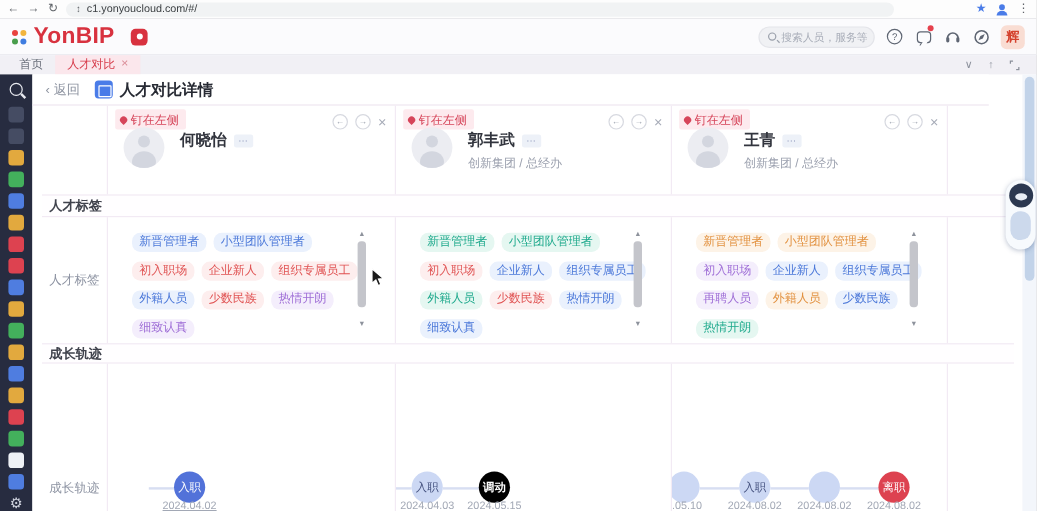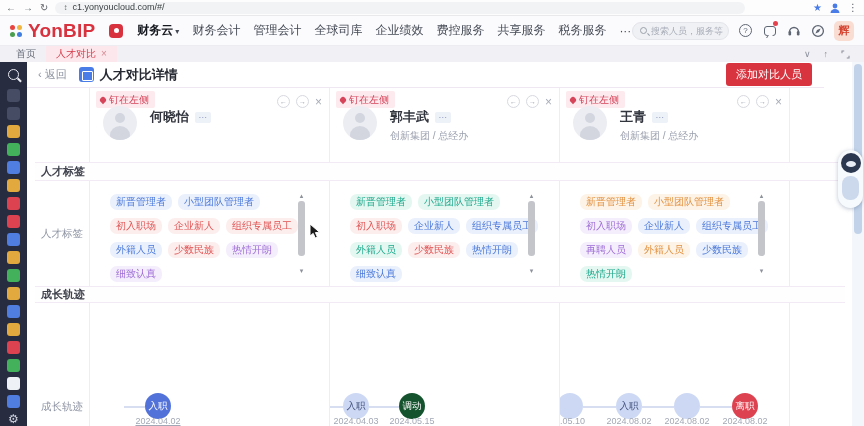--- a/index.html
+++ b/index.html
@@ -143,31 +143,20 @@
 
   <div class="appnav">
     <div class="logo-dots" id="logo-dots">
         <i style="background: rgb(232, 67, 63);"></i>
         <i style="background: rgb(242, 181, 61);"></i>
         <i style="background: rgb(74, 158, 77);"></i>
         <i style="background: rgb(63, 125, 224);"></i>
       </div>
     <span class="logo-text">YonBIP</span>
     <span class="applauncher"></span>
-    <div class="nav-items" id="nav-menu">
-        <div class="nav-item active">财务云<span class="caret">▾</span></div>
-        <div class="nav-item">财务会计</div>
-        <div class="nav-item">管理会计</div>
-        <div class="nav-item">全球司库</div>
-        <div class="nav-item">企业绩效</div>
-        <div class="nav-item">费控服务</div>
-        <div class="nav-item">共享服务</div>
-        <div class="nav-item">税务服务</div>
-        <div class="nav-item">···</div>
-      </div>
     <div class="nav-right">
       <div class="searchpill">
         <span class="search-glass"></span>
         <input placeholder="搜索人员，服务等" style="">
       </div>
       <div class="ic">
           <span class="circle-q">?</span>
         </div>
       <div class="ic">
           <span class="chat-box"></span>
@@ -232,21 +221,20 @@
         <div class="sb-app" style="background: rgb(79, 125, 224);"></div>
       </div>
     <div class="dock-gear">⚙</div>
   </div>
 
   <div class="main">
     <div class="pagehead">
       <span class="backlink">‹ 返回</span>
       <span class="title-ico"></span>
       <span class="pagetitle">人才对比详情</span>
-      <button class="addbtn">添加对比人员</button>
     </div>
 
     <div class="grid">
       <div class="row row-cards" id="row-cards">
         <div class="cell label-cell"></div>
       <div class="cell c0">
             <div class="pin">
               <span class="pin-ico"></span>
               <span>钉在左侧</span>
             </div>
@@ -379,21 +367,21 @@
             </div>
             <div class="tdate" style="left: 28px; text-decoration: underline;">2024.04.02</div>
           </div>
           <div class="cell c1">
             <div class="tline" style="left: -8px; width: 21px;"></div>
             <div class="tnode" style="left: 13px; background: rgb(204, 216, 244); color: rgb(68, 81, 126);">
               <span>入职</span>
             </div>
             <div class="tdate" style="left: -14px;">2024.04.03</div>
             <div class="tline" style="left: 39px; width: 30px;"></div>
-            <div class="tnode" style="left: 69px; background: #14532d; color: rgb(255, 255, 255);">
+            <div class="tnode" style="left: 69px; background: #000000; color: rgb(255, 255, 255); font-weight: bold;">
               <span>调动</span>
             </div>
             <div class="tdate" style="left: 42px;">2024.05.15</div>
           </div>
           <div class="cell c2">
             <div class="tnode" style="left: -3px; background: rgb(204, 216, 244); color: rgb(68, 81, 126);"></div>
             <div class="tdate" style="left: -30px;">4.05.10</div>
             <div class="tline" style="left: 23px; width: 33px;"></div>
             <div class="tnode" style="left: 56px; background: rgb(204, 216, 244); color: rgb(68, 81, 126);">
               <span>入职</span>

